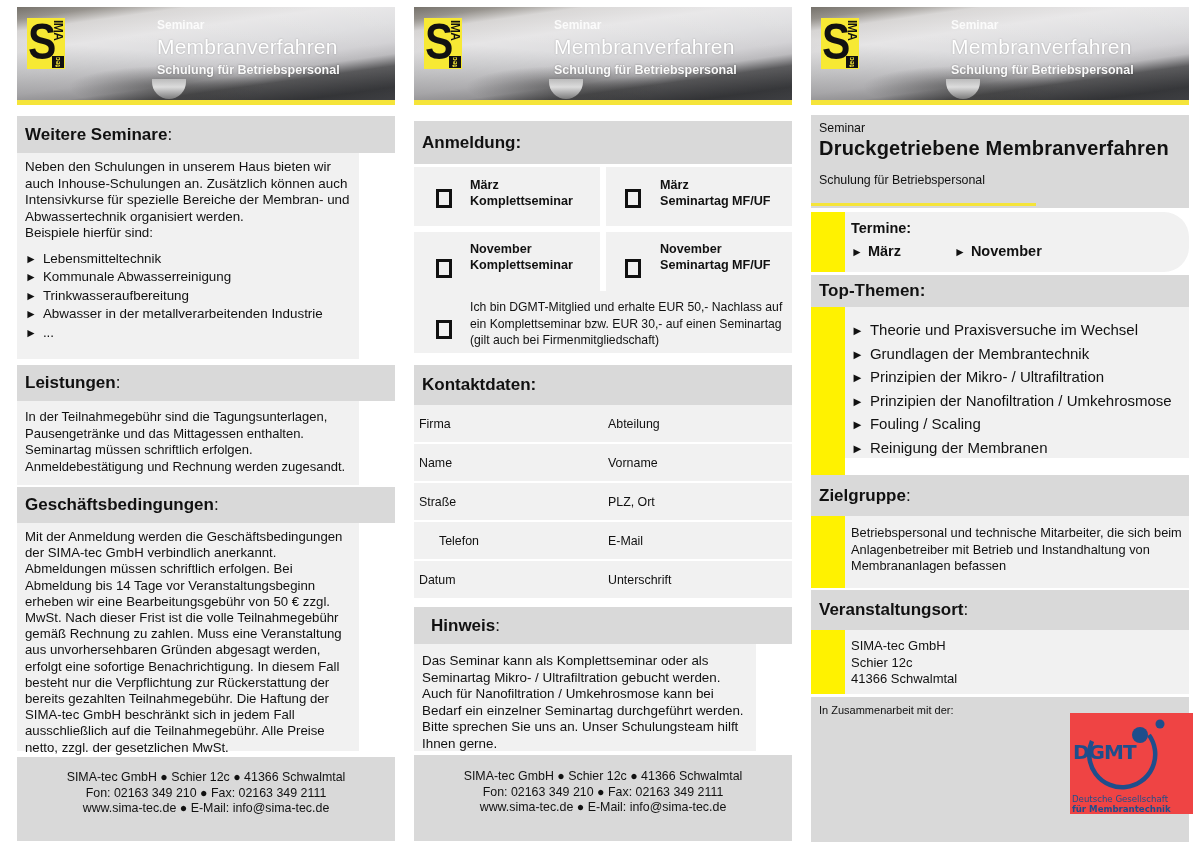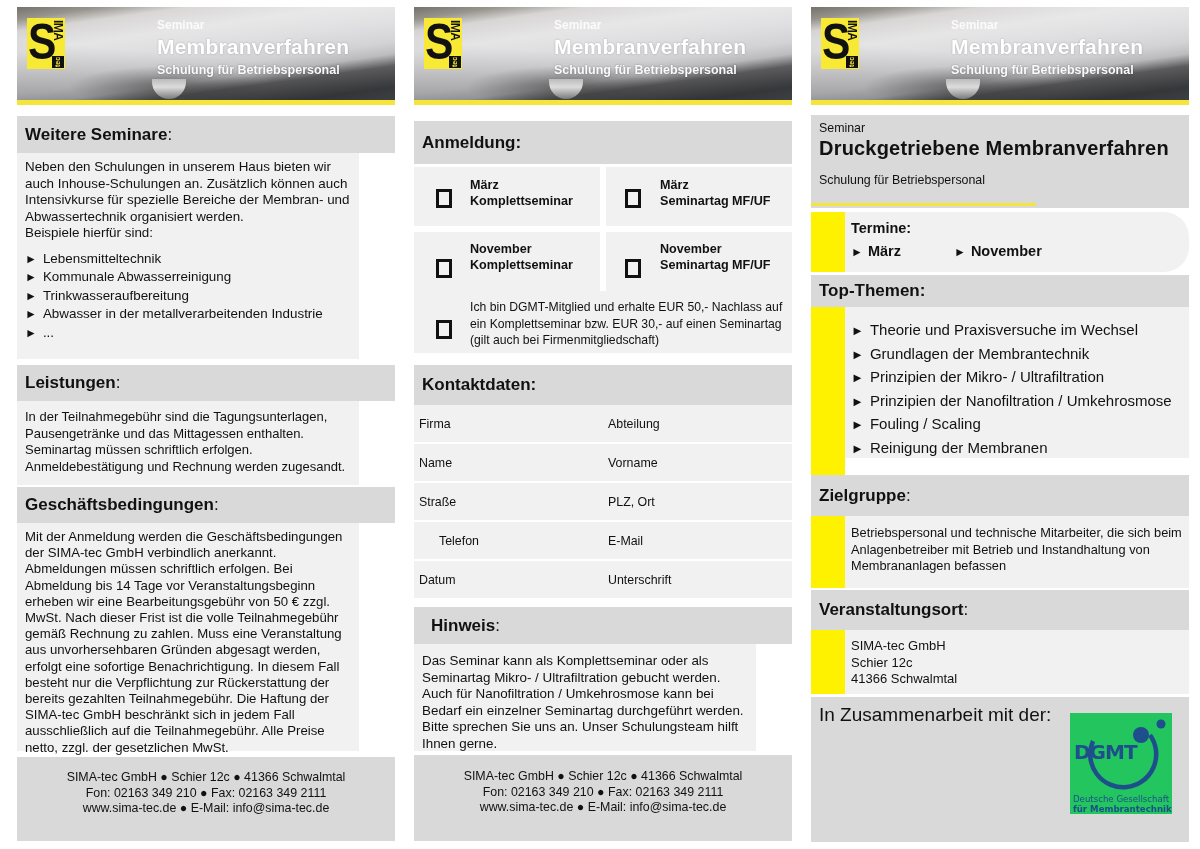--- a/index.html
+++ b/index.html
@@ -20,21 +20,21 @@
   .banner::before { content: ""; position: absolute; left: 0; top: 0; width: 100%; height: 100%;
     background: linear-gradient(185deg, rgba(255,255,255,0.15) 0%, rgba(255,255,255,0) 50%, rgba(0,0,0,0.25) 100%); }
   .banner .drop { position: absolute; left: 135px; top: 72px; width: 34px; height: 20px; border-radius: 0 0 18px 18px;
     background: linear-gradient(180deg, #c8c8c8, #fafafa 40%, #888 100%); opacity: 0.8; }
   .banner .yellow-line { position: absolute; left: 0; bottom: 0; width: 100%; height: 5px; background: #f5e43a; }
   .logo { position: absolute; left: 10px; top: 11px; width: 38px; height: 51px; background: #f7e934; }
   .logo .s { position: absolute; left: 1px; top: -4px; font-family: "Liberation Sans", sans-serif; font-size: 50px; font-weight: bold; color: #111; line-height: 56px; transform: scaleX(0.85); transform-origin: left; }
   .logo .ima { position: absolute; left: 23px; top: 2px; width: 15px; height: 36px; font-size: 12px; font-weight: bold; color: #111; writing-mode: vertical-rl; letter-spacing: -0.5px; line-height: 15px; }
   .logo .tec { position: absolute; left: 25px; top: 38px; width: 12px; height: 12px; background: #111; color: #f7e934; font-size: 7px; font-weight: bold; writing-mode: vertical-rl; transform: rotate(180deg); text-align: center; line-height: 12px; }
   .banner .b-sem { position: absolute; left: 140px; top: 11px; font-size: 12px; font-weight: bold; color: rgba(255,255,255,0.85); }
-  .banner .b-title { position: absolute; left: 140px; top: 28px; font-size: 21px; font-weight: bold; color: #ffffff; letter-spacing: 0.2px; text-shadow: 0 0 2px rgba(0,0,0,0.25); }
+  .banner .b-title { position: absolute; left: 140px; top: 28px; font-size: 21px; font-weight: normal; color: #ffffff; letter-spacing: 0.2px; text-shadow: 0 0 2px rgba(0,0,0,0.25); }
   .banner .b-sub { position: absolute; left: 140px; top: 56px; font-size: 12.5px; font-weight: bold; color: #fafafa; text-shadow: 0 0 2px rgba(0,0,0,0.35); }
 
   .sec-head { position: absolute; left: 0; width: 378px; background: #d9d9d9; font-size: 17px; padding-left: 8px; display: flex; align-items: center; }
   .sec-head b { font-weight: bold; }
   .sec-head .colon { font-weight: normal; }
   .sec-body { position: absolute; left: 0; width: 342px; background: #f1f1f1; font-size: 13.4px; line-height: 16.5px; padding: 6px 8px; color: #111; }
   .bullets { list-style: none; margin-top: 8px; }
   .bullets li { line-height: 18.5px; }
   .bullets li .arrow { font-size: 12px; margin-right: 6px; }
 
@@ -53,21 +53,21 @@
   .tb-sem { position: absolute; left: 8px; top: 6px; font-size: 12.4px; }
   .tb-title { position: absolute; left: 8px; top: 22px; font-size: 20px; font-weight: bold; letter-spacing: 0.2px; }
   .tb-sub { position: absolute; left: 8px; top: 58px; font-size: 12.4px; }
   .tb-yellow { position: absolute; left: 0; top: 88px; width: 225px; height: 3px; background: #f5e43a; }
   .ybar { position: absolute; left: 0; width: 34px; background: #fff200; }
   .rbody { position: absolute; left: 0; width: 378px; background: #f1f1f1; }
   .rtext { position: absolute; left: 40px; font-size: 13.4px; line-height: 16.5px; }
   .topics { list-style: none; position: absolute; left: 40px; top: 12px; font-size: 15px; line-height: 22.6px; }
   .topics .arrow { font-size: 13px; margin-right: 6px; }
 
-  .dgmt { position: absolute; left: 259px; top: 706px; width: 102px; height: 101px; background: #22c55e; text-align: center; }
+  .dgmt { position: absolute; left: 259px; top: 706px; width: 123px; height: 101px; background: #ef4444; }
 </style>
 </head>
 <body>
 
 <div class="panel p1">
   <div class="banner">
     <div class="drop"></div>
     <div class="logo">
       <span class="s">S</span>
       <span class="ima">IMA</span>
@@ -267,21 +267,21 @@
   <div class="rbody" style="top:623px;height:64px;">
     <div class="ybar" style="top:0;height:64px;"></div>
     <div class="rtext" style="top:8px;font-size:13px;">
       <div>SIMA-tec GmbH</div>
       <div>Schier 12c</div>
       <div>41366 Schwalmtal</div>
     </div>
   </div>
 
   <div style="position:absolute;left:0;top:690px;width:378px;height:145px;background:#d9d9d9;">
-    <div style="position:absolute;left:8px;top:7px;font-size:19px;">In Zusammenarbeit mit der:</div>
+    <div style="position:absolute;left:8px;top:7px;font-size:11px;">In Zusammenarbeit mit der:</div>
   </div>
   <div class="dgmt">
     <svg width="101" height="101" viewBox="0 0 101 101">
       <path d="M 22 28 A 33 33 0 1 0 79 22" fill="none" stroke="#1f4e8c" stroke-width="4.5"></path>
       <circle cx="70" cy="22" r="8" fill="#1f4e8c"></circle>
       <circle cx="90" cy="11" r="4.5" fill="#1f4e8c"></circle>
       <text x="3" y="46" font-family="DejaVu Sans, sans-serif" font-weight="bold" font-size="20" fill="#1f4e8c" letter-spacing="-1">DGMT</text>
       <text x="2" y="89" font-family="DejaVu Sans, sans-serif" font-size="8.6" fill="#1f4e8c">Deutsche Gesellschaft</text>
       <text x="2" y="99" font-family="DejaVu Sans, sans-serif" font-weight="bold" font-size="8.6" fill="#1f4e8c">für Membrantechnik</text>
     </svg>

